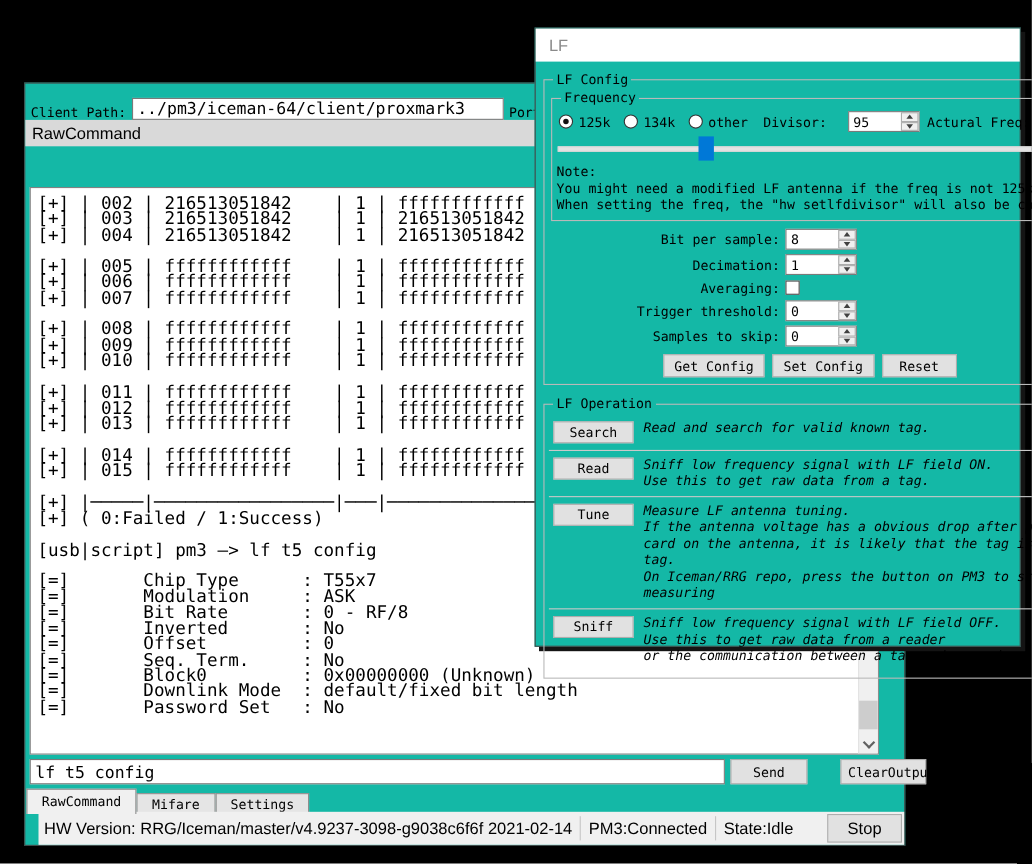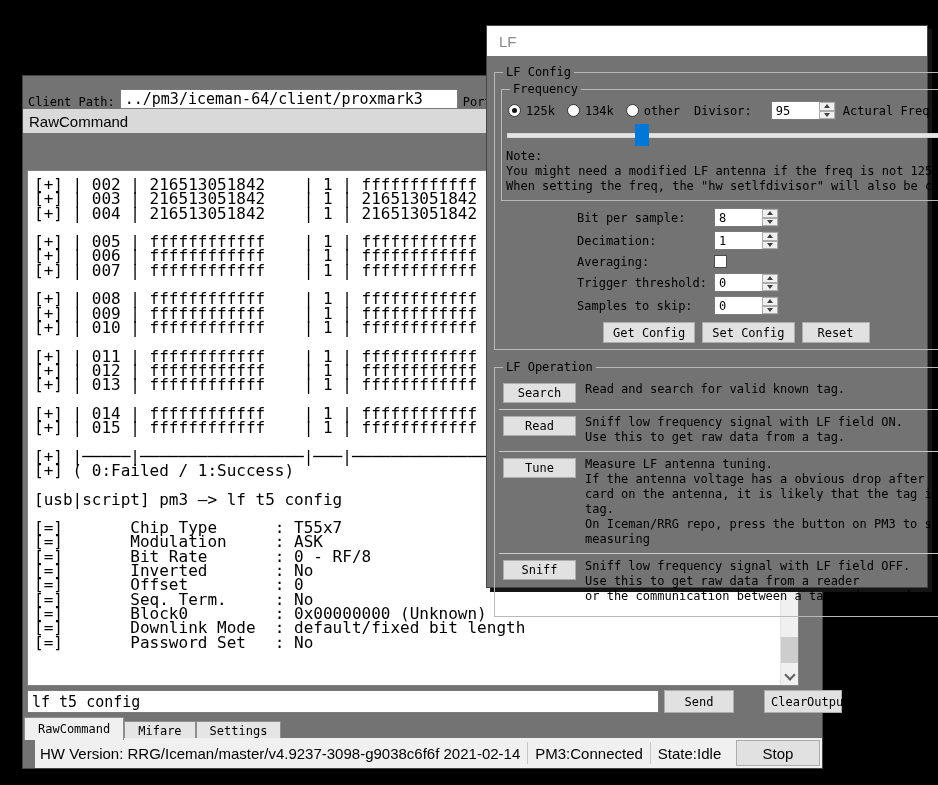--- a/index.html
+++ b/index.html
@@ -1,20 +1,20 @@
 <!DOCTYPE html>
 <html><head>
 <meta charset="utf-8">
 <style>
   html,body{margin:0;padding:0;}
   body{width:938px;height:785px;background:#000;position:relative;overflow:hidden;
        font-family:"Liberation Sans",sans-serif;}
   .mono{font-family:"DejaVu Sans Mono",monospace;}
 
-  .window{position:absolute;background:#737373;border:1px solid #454545;box-sizing:border-box;}
+  .window{position:absolute;background:#14b8a6;border:1px solid #454545;box-sizing:border-box;}
   #main-window{left:22px;top:75px;width:801px;height:694px;z-index:1;}
   #lf-dialog{left:486px;top:25px;width:442px;height:563px;z-index:10;box-shadow:4px 4px 0 #141414;}
 
   .titlebar{height:30px;background:#ffffff;display:flex;align-items:center;padding-left:12px;gap:8px;}
   .title-text{font-size:15px;color:#8a8a8a;}
 
   
   .app-icon{width:16px;height:13px;border:1px solid #4e7d8a;background:#fff;display:inline-flex;box-sizing:border-box;}
   .app-icon .ai-a{width:8px;height:100%;background:#2f9db0;}
   .app-icon .ai-b{flex:1;background:#cfe7ef;border-left:1px solid #4e7d8a;}
@@ -50,21 +50,21 @@
   .tabbar{position:absolute;left:1px;top:641px;height:23px;display:flex;align-items:flex-end;}
   .tab{font-size:12px;font-family:"DejaVu Sans Mono",monospace;padding:0 13px;height:19px;
        display:flex;align-items:center;border:1px solid #8e8e8e;border-bottom:none;background:#e5e5e5;box-sizing:border-box;}
   .tab.active{background:#f0f0f0;height:23px;z-index:2;}
   .tab:not(.active){margin-bottom:0;margin-top:24px;}
 
   
   .statusbar{position:absolute;left:12px;right:0;bottom:0;height:30px;background:#f0f0f0;
              display:flex;align-items:center;font-size:15px;padding:0 2px 0 5px;box-sizing:border-box;color:#000;}
   .status-sep{width:1px;height:22px;background:#c6c6c6;margin:0 7px;flex-shrink:0;}
-  #stop-btn{margin-left:auto;width:84px;height:26px;background:#e1e1e1;border:1px solid #adadad;
+  #stop-btn{margin-left:auto;width:68px;height:26px;background:#e1e1e1;border:1px solid #adadad;
             font-size:15px;font-family:"Liberation Sans",sans-serif;}
 
   
   .dialog-body{position:absolute;top:30px;left:0;right:0;bottom:0;padding:9px 7px 6px 7px;box-sizing:border-box;}
   fieldset.group{border:1px solid #b9b9b9;margin:0;padding:3px 4px 6px 4px;box-sizing:border-box;}
   fieldset.group legend{font-size:12px;padding:0 3px;margin-left:4px;font-family:"DejaVu Sans Mono",monospace;}
   #freq-group{margin:0 2px;}
   #op-group{margin-top:10px;}
 
   .radio-row{display:flex;align-items:center;font-size:12px;padding:2px 2px 0 2px;white-space:nowrap;}
@@ -85,30 +85,30 @@
 
   .slider{position:relative;height:25px;margin:3px 1px 0 1px;}
   .groove{position:absolute;left:0;right:0;top:10px;height:3px;background:#e4e4e4;border:1px solid #d6d6d6;}
   .handle{position:absolute;left:128px;top:1px;width:14px;height:22px;background:#0078d7;}
 
   .note{margin:1px 0 0 0;font-size:12px;line-height:15px;}
 
   .settings{margin:7px 0 0 78px;display:flex;flex-direction:column;gap:4px;}
   .set-row{display:flex;align-items:center;height:19px;}
   .set-row.short{height:15px;}
-  .set-label{width:132px;text-align:left;font-size:12px;margin-right:5px;}
+  .set-label{width:132px;text-align:right;font-size:12px;margin-right:5px;}
   .checkbox{width:13px;height:13px;border:1px solid #4a4a4a;background:#fff;box-sizing:border-box;}
 
   .cfg-buttons{display:flex;gap:7px;margin:7px 0 0 104px;}
   .cfg-btn{height:21px;padding:0 9px;min-width:68px;}
 
   .op-row{display:flex;padding:5px 2px 6px 2px;}
   .op-row + .op-row{border-top:1px solid #c9c9c9;}
   .opbtn{width:73px;height:20px;margin:1px 9px 0 2px;flex-shrink:0;align-self:flex-start;}
-  .op-desc{margin:0;font-size:12px;line-height:15px;}
+  .op-desc{margin:0;font-size:12px;line-height:15px;font-style:italic;}
 </style>
 </head>
 <body>
 
 <div class="window" id="main-window">
 
 
   <div class="pathrow">
     <span class="mono">Client Path:</span>
     <input class="pathinput" value="../pm3/iceman-64/client/proxmark3" style="">

